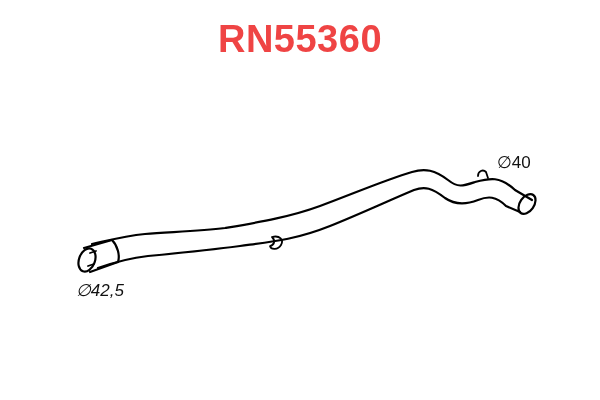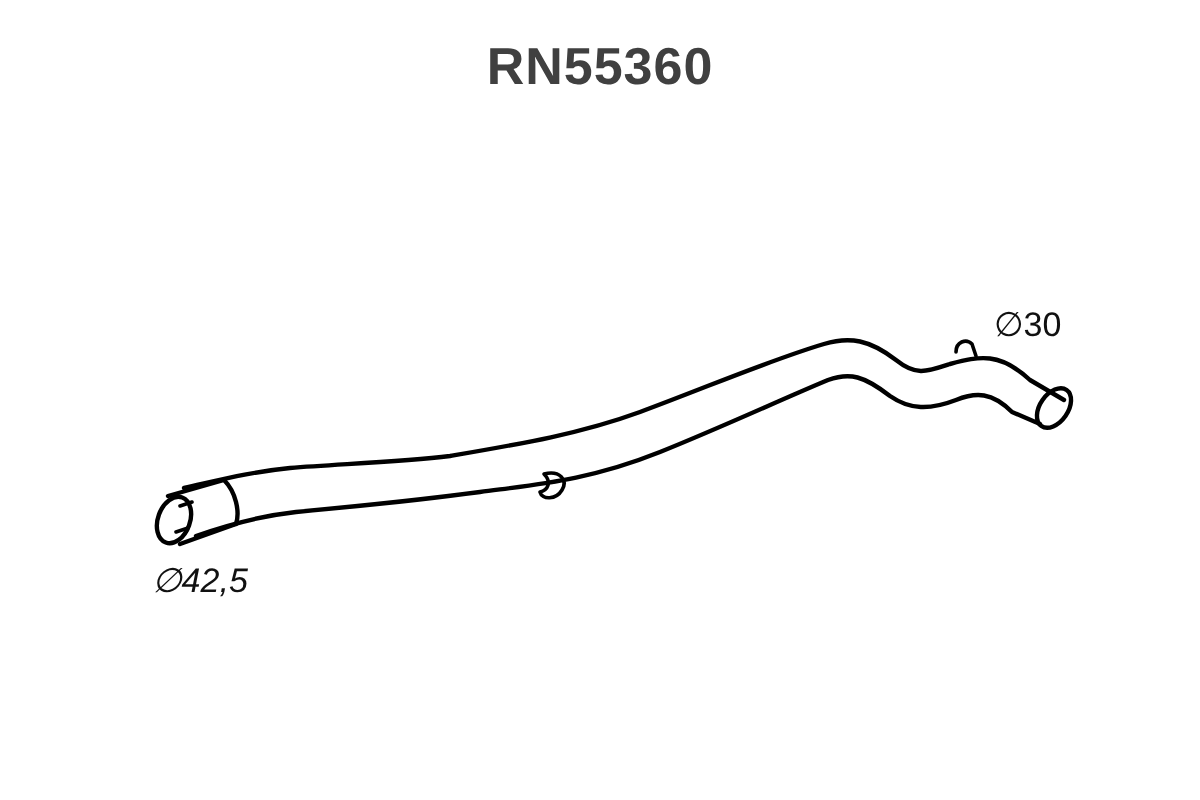--- a/index.html
+++ b/index.html
@@ -1,17 +1,17 @@
 <!DOCTYPE html>
 <html><head>
   <meta charset="utf-8">
   <style>
     html, body { margin: 0; padding: 0; background: #ffffff; }
     body { width: 600px; height: 400px; position: relative; overflow: hidden; font-family: "Liberation Sans", sans-serif; }
-    .title { position: absolute; left: 0; top: 18px; width: 600px; text-align: center; font-weight: bold; font-size: 26px; color: #404040; letter-spacing: 0.5px; }
+    .title { position: absolute; left: 0; top: 18px; width: 600px; text-align: center; font-weight: bold; font-size: 38px; color: #ef4444; letter-spacing: 0.5px; }
     .label { position: absolute; font-size: 17px; color: #111; }
     .label-left { left: 76px; top: 280px; font-style: italic; }
     .label-right { left: 497px; top: 152px; }
     svg.drawing { position: absolute; left: 0; top: 0; }
   </style>
 </head>
 <body>
 
 <div class="title">RN55360</div>
 
@@ -26,13 +26,13 @@
   <path d="M84 248 L 112 240 M 90 272 L 118 262 M 112 240 C 118 246, 120 256, 118 262"></path>
   <ellipse cx="87" cy="260" rx="8" ry="12" transform="rotate(20 87 260)"></ellipse>
   <path d="M90 253 L 96 251 M 88 266 L 94 264" stroke-width="1.8"></path>
 
   <path d="M272 237 C 280 235, 284 240, 281 245 C 278 250, 271 250, 270 246 C 274 245, 276 241, 272 237 Z" stroke-width="1.8"></path>
 
   <path d="M478 176 C 478 171, 483 169, 486 172 L 488 178" stroke-width="1.8"></path>
 </svg>
 
 <div class="label label-left">∅42,5</div>
-<div class="label label-right">∅30</div>
+<div class="label label-right">∅40</div>
 
 </body></html>

